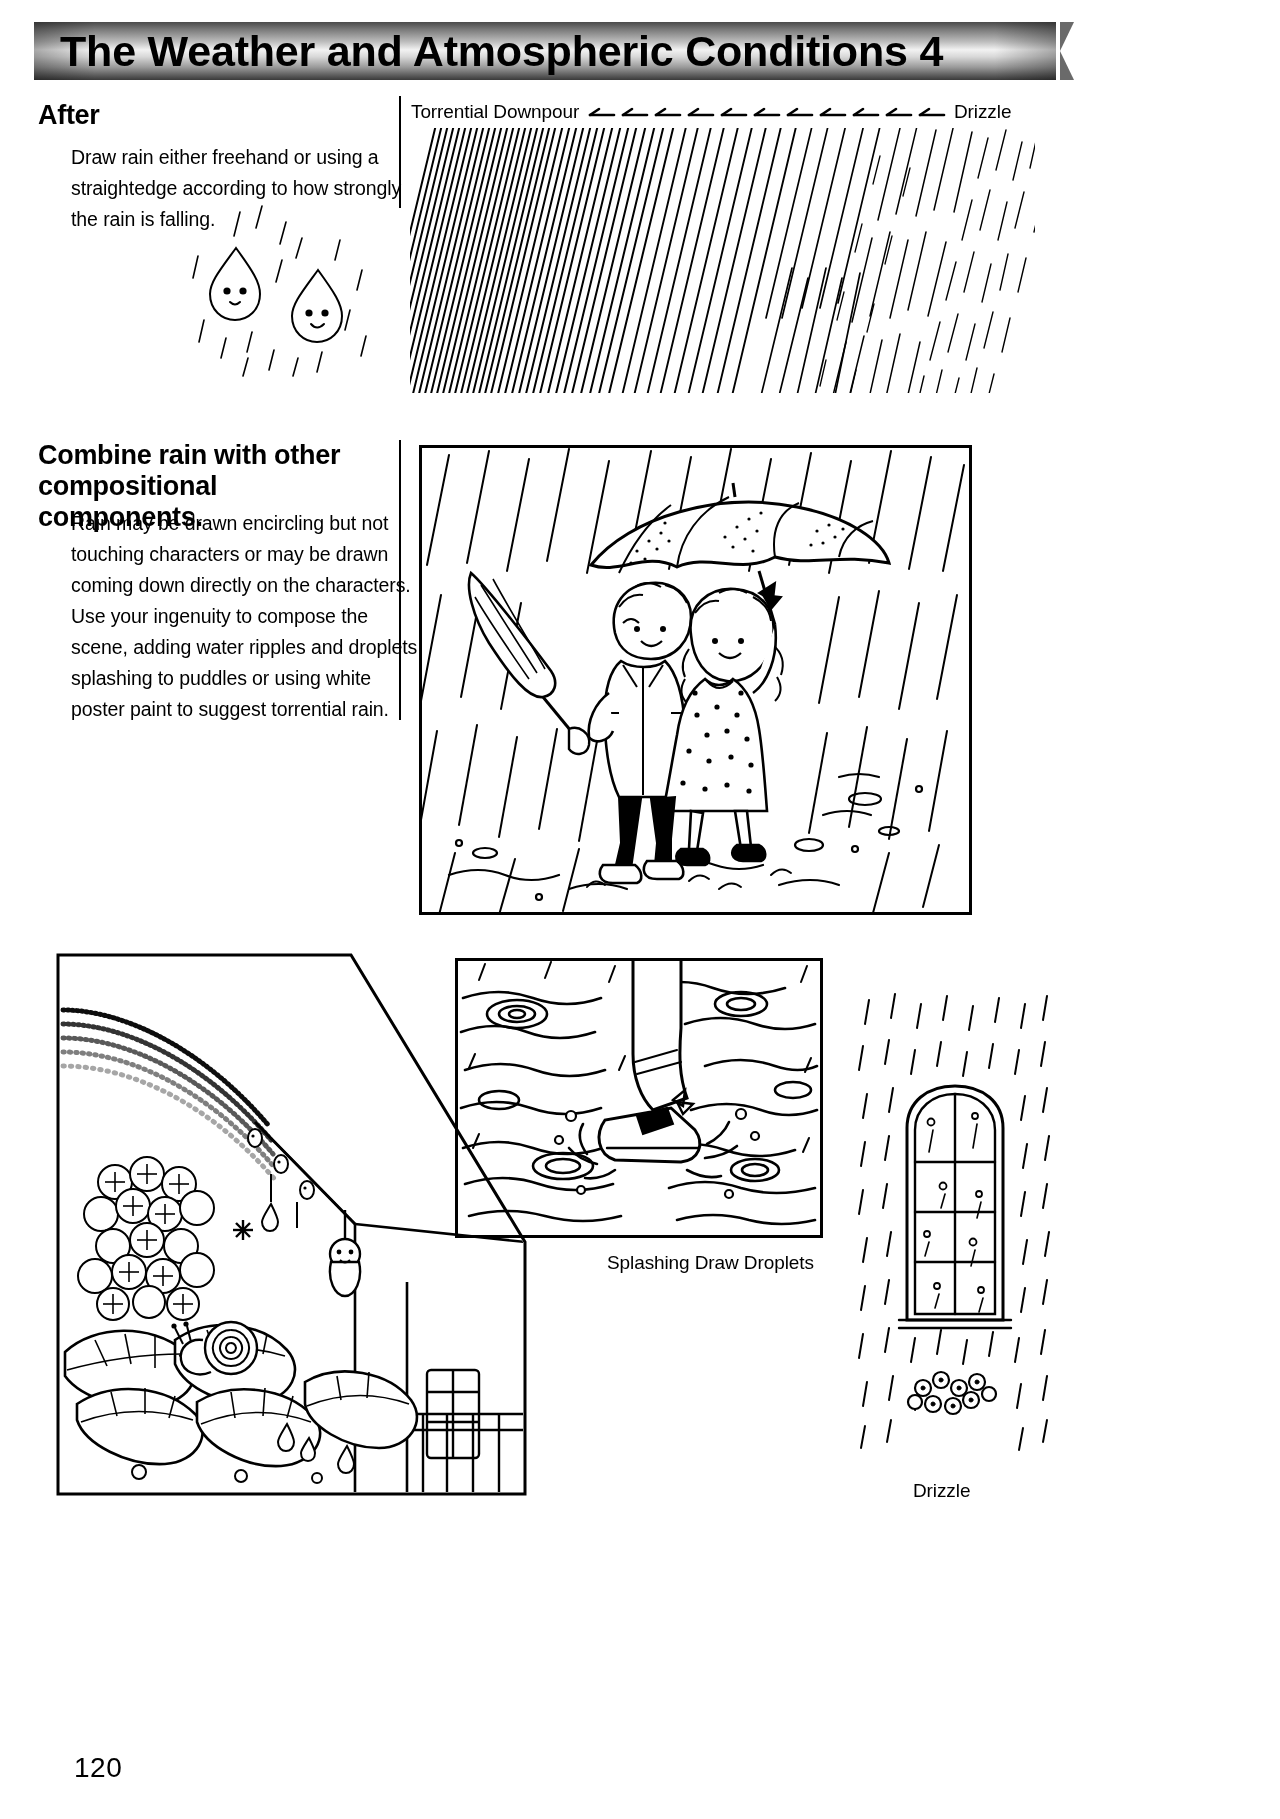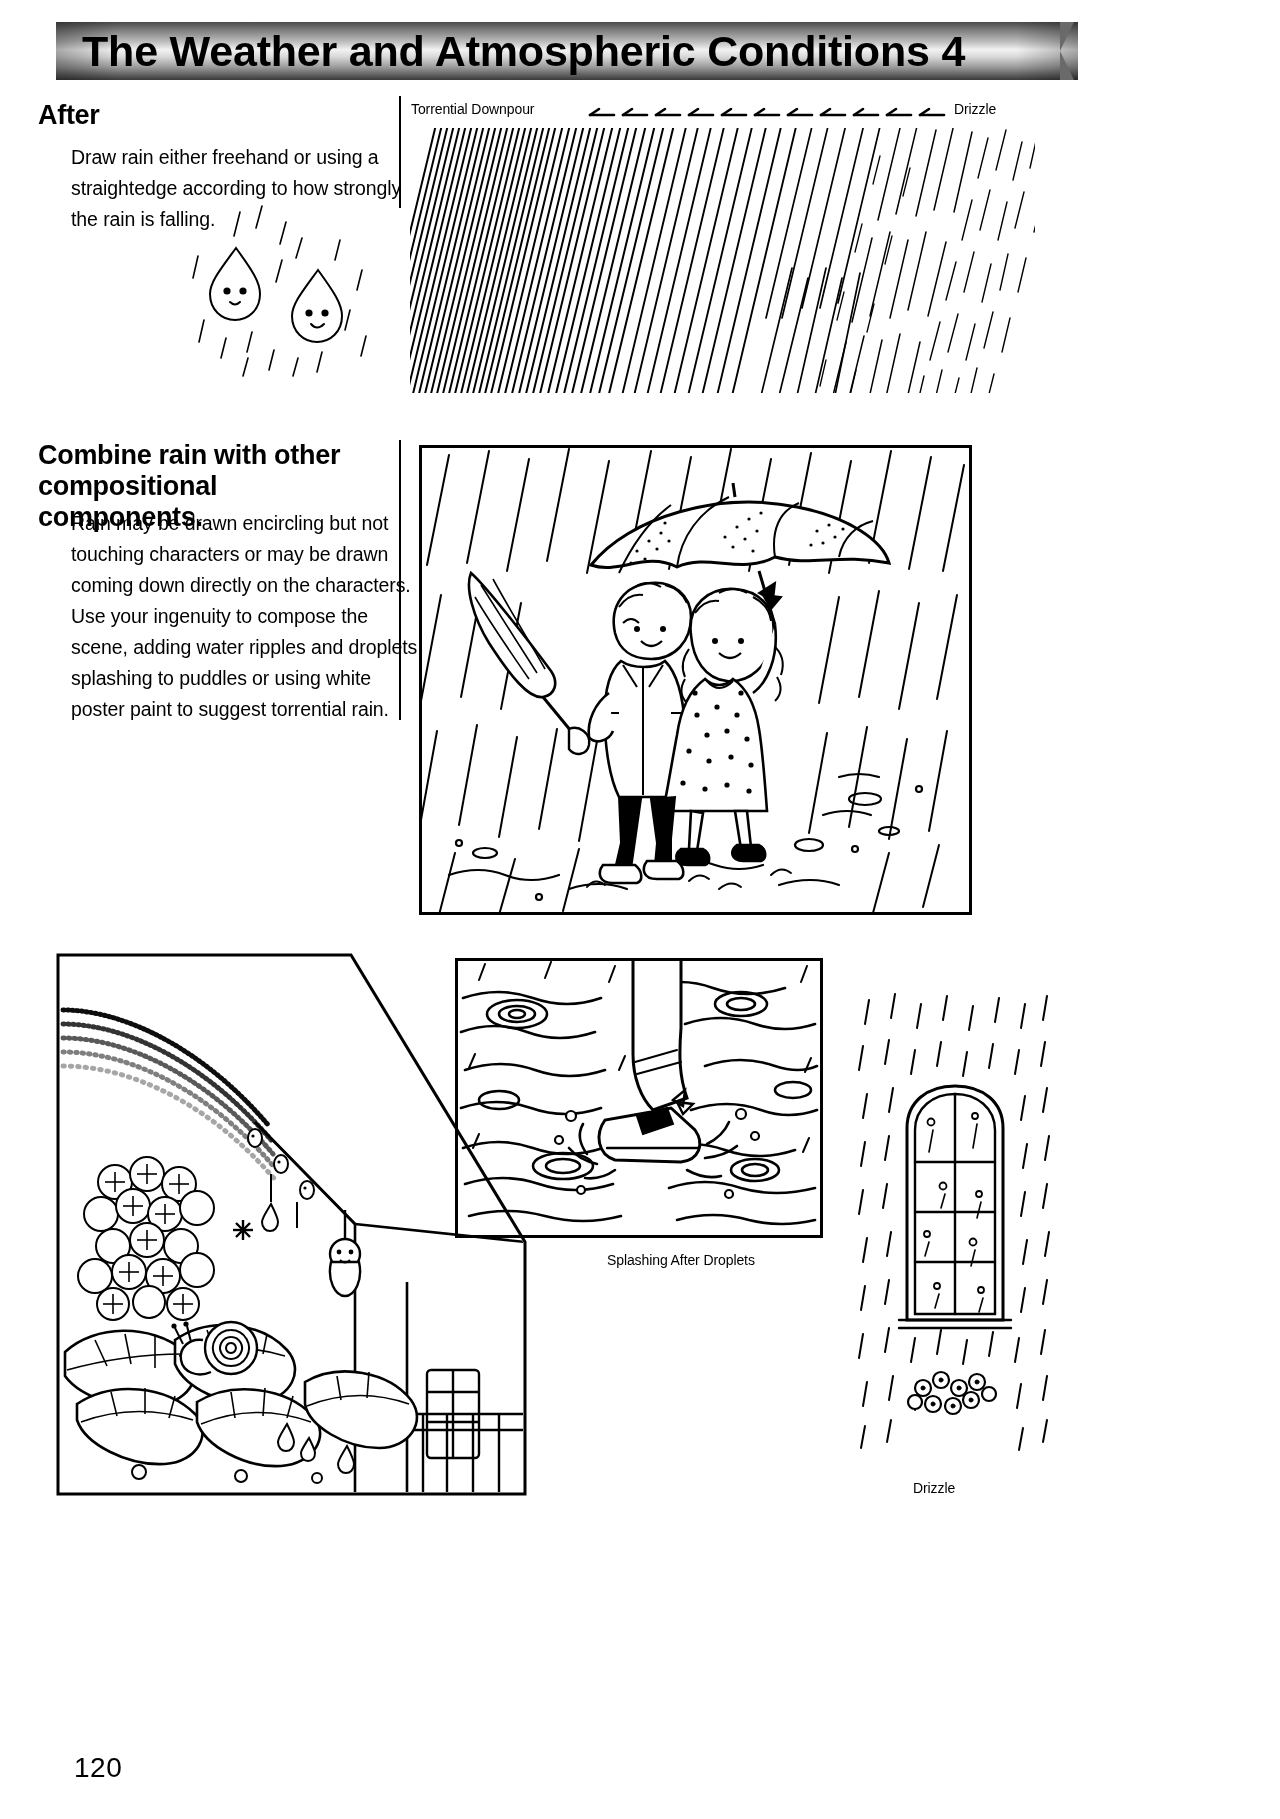--- a/index.html
+++ b/index.html
@@ -12,21 +12,21 @@
     height: 1819px;
     position: relative;
     font-family: "Liberation Sans", sans-serif;
     color: #000;
     overflow: hidden;
   }
 
   
   .title-banner {
     position: absolute;
-    left: 56px;
+    left: 34px;
     top: 22px;
     width: 1022px;
     height: 58px;
     background: linear-gradient(to bottom,
         #4a4a4a 0%,
         #7d7d7d 14%,
         #bdbdbd 34%,
         #f2f2f2 48%,
         #d8d8d8 60%,
         #9a9a9a 78%,
@@ -76,21 +76,21 @@
   }
   .sec-body {
     position: absolute;
     font-size: 19.5px;
     line-height: 31px;
     letter-spacing: -0.1px;
     margin-left: 33px;
   }
   .caption {
     position: absolute;
-    font-size: 14px;
+    font-size: 19px;
     letter-spacing: -0.1px;
     white-space: nowrap;
   }
   .page-num {
     position: absolute;
     left: 74px;
     top: 1752px;
     font-size: 28px;
     letter-spacing: 0.5px;
   }
@@ -126,21 +126,21 @@
 <div class="vrule" style="left:399px; top:96px; height:112px;"></div>
 
 <div class="sec-head" style="left:38px; top:440px; width:350px;">Combine rain with other compositional components.</div>
 <div class="sec-body" style="left:38px; top:508px; width:352px;">Rain may be drawn encircling but not touching characters or may be drawn coming down directly on the characters. Use your ingenuity to compose the scene, adding water ripples and droplets splashing to puddles or using white poster paint to suggest torrential rain.</div>
 
 <div class="vrule" style="left:399px; top:440px; height:280px;"></div>
 
 <div class="caption" style="left:411px; top:101px;">Torrential Downpour</div>
 <div class="caption" style="left:954px; top:101px;">Drizzle</div>
 <div class="caption" style="left:133px; top:974px;">After Rainfall/Rainbows</div>
-<div class="caption" style="left:607px; top:1252px;">Splashing After Droplets</div>
+<div class="caption" style="left:607px; top:1252px;">Splashing Draw Droplets</div>
 <div class="caption" style="left:913px; top:1480px;">Drizzle</div>
 
 <div class="page-num">120</div>
 
 <div class="art" style="left:588px; top:104px; width:360px; height:22px;">
   <svg width="360" height="22" viewBox="0 0 360 22">
     <g stroke="#000" stroke-width="2.6" fill="none" stroke-linecap="round">
       <g transform="translate(0,0)">
           <path d="M2 11 H26"></path>
           <path d="M2 11 L11 5"></path>

